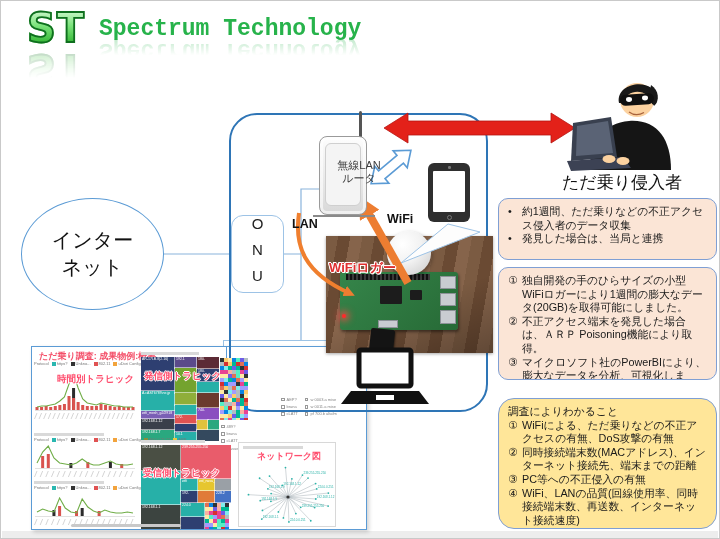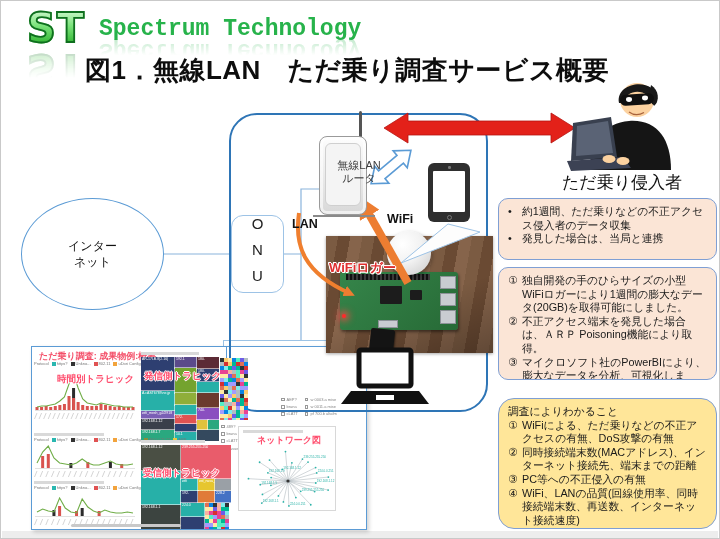--- a/index.html
+++ b/index.html
@@ -12,21 +12,21 @@
       background:linear-gradient(180deg,#eaffe8 0%,#7be37b 45%,#17a317 100%);
       -webkit-background-clip:text;background-clip:text;color:transparent;
       -webkit-text-stroke:1.8px #0f6f1f}
   .refl{transform:scaleY(-1);opacity:.27;-webkit-mask-image:linear-gradient(0deg,#000 10%,transparent 70%);
         mask-image:linear-gradient(0deg,#000 10%,transparent 70%)}
   .brand{font-family:"Liberation Mono","DejaVu Sans Mono",monospace;font-weight:bold;
          font-size:23px;color:#27b34b;letter-spacing:0px;white-space:nowrap}
   .fig-title{font-size:26px;font-weight:600;letter-spacing:.5px;color:#0d0d0d;white-space:nowrap}
   
   .ellipse{border:1.4px solid #5b9bd5;border-radius:50%;background:#fff;display:flex;
-           align-items:center;justify-content:center;text-align:center;font-size:12px;line-height:1.35}
+           align-items:center;justify-content:center;text-align:center;font-size:20px;line-height:1.35}
   .onu{border:1.6px solid #9dc3e6;border-radius:12px;background:#fff;display:flex;
        align-items:center;justify-content:center}
   .onu span{writing-mode:vertical-lr;text-orientation:upright;font-size:15px;letter-spacing:9px;color:#222}
   .customer-rect{border:2.5px solid #2e75b6;border-radius:28px;background:transparent;pointer-events:none}
   .customer-label{font-size:17px;color:#111;white-space:nowrap}
   .router{border:1.5px solid #9a9a9a;border-radius:8px;background:linear-gradient(180deg,#fdfdfd,#d8d8d8);
           box-shadow:inset 0 0 0 3px rgba(255,255,255,.6)}
   .router-face{position:absolute;left:5px;top:6px;right:5px;bottom:8px;background:#f4f4f4;border-radius:6px;border:1px solid #cfcfcf}
   .router-label{font-size:11px;line-height:1.2;color:#3c3c3c;text-align:center;white-space:nowrap}
   .antenna{background:#555;border-radius:2px}
@@ -418,21 +418,21 @@
           <span>228.2</span>
         </div>
         <div class="tblk" style="left: 40px; top: 58px; width: 24px; height: 14px; background: rgb(39, 176, 168);">
           <span>224.0</span>
         </div>
         <div class="tblk" style="left: 40px; top: 72px; width: 24px; height: 12px; background: rgb(46, 63, 113);"></div>
         <div class="tblk" style="left: 64px; top: 58px; width: 26px; height: 26px; font-size: 0px; overflow: hidden; line-height: 0;"><span style="display: inline-block; width: 4px; height: 4px; background: rgb(225, 112, 85);"></span><span style="display: inline-block; width: 4px; height: 4px; background: rgb(9, 132, 227);"></span><span style="display: inline-block; width: 4px; height: 4px; background: rgb(45, 52, 54);"></span><span style="display: inline-block; width: 4px; height: 4px; background: rgb(250, 177, 160);"></span><span style="display: inline-block; width: 4px; height: 4px; background: rgb(129, 236, 236);"></span><span style="display: inline-block; width: 4px; height: 4px; background: rgb(45, 52, 54);"></span><span style="display: inline-block; width: 4px; height: 4px; background: rgb(255, 234, 167);"></span><span style="display: inline-block; width: 4px; height: 4px; background: rgb(255, 234, 167);"></span><span style="display: inline-block; width: 4px; height: 4px; background: rgb(108, 92, 231);"></span><span style="display: inline-block; width: 4px; height: 4px; background: rgb(250, 177, 160);"></span><span style="display: inline-block; width: 4px; height: 4px; background: rgb(0, 184, 148);"></span><span style="display: inline-block; width: 4px; height: 4px; background: rgb(0, 184, 148);"></span><span style="display: inline-block; width: 4px; height: 4px; background: rgb(250, 177, 160);"></span><span style="display: inline-block; width: 4px; height: 4px; background: rgb(232, 67, 147);"></span><span style="display: inline-block; width: 4px; height: 4px; background: rgb(214, 48, 49);"></span><span style="display: inline-block; width: 4px; height: 4px; background: rgb(232, 67, 147);"></span><span style="display: inline-block; width: 4px; height: 4px; background: rgb(108, 92, 231);"></span><span style="display: inline-block; width: 4px; height: 4px; background: rgb(129, 236, 236);"></span><span style="display: inline-block; width: 4px; height: 4px; background: rgb(255, 234, 167);"></span><span style="display: inline-block; width: 4px; height: 4px; background: rgb(85, 239, 196);"></span><span style="display: inline-block; width: 4px; height: 4px; background: rgb(162, 155, 254);"></span><span style="display: inline-block; width: 4px; height: 4px; background: rgb(232, 67, 147);"></span><span style="display: inline-block; width: 4px; height: 4px; background: rgb(225, 112, 85);"></span><span style="display: inline-block; width: 4px; height: 4px; background: rgb(178, 190, 195);"></span><span style="display: inline-block; width: 4px; height: 4px; background: rgb(0, 184, 148);"></span><span style="display: inline-block; width: 4px; height: 4px; background: rgb(255, 234, 167);"></span><span style="display: inline-block; width: 4px; height: 4px; background: rgb(232, 67, 147);"></span><span style="display: inline-block; width: 4px; height: 4px; background: rgb(85, 239, 196);"></span><span style="display: inline-block; width: 4px; height: 4px; background: rgb(0, 184, 148);"></span><span style="display: inline-block; width: 4px; height: 4px; background: rgb(232, 67, 147);"></span><span style="display: inline-block; width: 4px; height: 4px; background: rgb(162, 155, 254);"></span><span style="display: inline-block; width: 4px; height: 4px; background: rgb(162, 155, 254);"></span><span style="display: inline-block; width: 4px; height: 4px; background: rgb(255, 234, 167);"></span><span style="display: inline-block; width: 4px; height: 4px; background: rgb(85, 239, 196);"></span><span style="display: inline-block; width: 4px; height: 4px; background: rgb(85, 239, 196);"></span><span style="display: inline-block; width: 4px; height: 4px; background: rgb(162, 155, 254);"></span><span style="display: inline-block; width: 4px; height: 4px; background: rgb(232, 67, 147);"></span><span style="display: inline-block; width: 4px; height: 4px; background: rgb(9, 132, 227);"></span><span style="display: inline-block; width: 4px; height: 4px; background: rgb(0, 184, 148);"></span><span style="display: inline-block; width: 4px; height: 4px; background: rgb(129, 236, 236);"></span><span style="display: inline-block; width: 4px; height: 4px; background: rgb(214, 48, 49);"></span><span style="display: inline-block; width: 4px; height: 4px; background: rgb(9, 132, 227);"></span></div>
       </div>
     <div class="a plabel" style="left:112px;top:121px">受信側トラヒック</div>
 
-    <div class="a netpanel" style="left:207px;top:80px;width:98px;height:85px">
+    <div class="a netpanel" style="left:207px;top:96px;width:98px;height:85px">
       <div class="tbar" style="margin:3px 0 0 4px;width:60px"></div>
       <div class="plabel" style="position:absolute;left:18px;top:7px;font-size:9px">ネットワーク図</div>
       <svg id="netsvg" width="98" height="70" viewBox="0 0 98 70" style="position:absolute;left:0;top:14px">
           <line x1="49" y1="40" x2="76.80119079725051" y2="41.98025512480046" stroke="#9aa5ad" stroke-width="0.45"></line>
           <circle cx="76.80119079725051" cy="41.98025512480046" r="0.9" fill="#2bb3a8"></circle>
           <text x="77.80119079725051" y="41.18025512480046" font-size="3" fill="#2bb3a8">192.168.1.12</text>
           <line x1="49" y1="40" x2="89.12954352759768" y2="49.048635232291055" stroke="#9aa5ad" stroke-width="0.45"></line>
           <circle cx="89.12954352759768" cy="49.048635232291055" r="0.9" fill="#2bb3a8"></circle>
           <line x1="49" y1="40" x2="75.64531045523103" y2="50.62162379139996" stroke="#9aa5ad" stroke-width="0.45"></line>
           <circle cx="75.64531045523103" cy="50.62162379139996" r="0.9" fill="#2bb3a8"></circle>
@@ -529,21 +529,20 @@
 
     <path d="M383,127 L407,112 L407,120 L550,120 L550,112 L574,127 L550,142 L550,134 L407,134 L407,142 Z" fill="#e32119" stroke="#b51410" stroke-width="0.8"></path>
   </svg>
 
   <div class="a" style="left:26px;top:4px;z-index:7">
     <span class="st">ST</span>
     <span class="st refl a" style="left:0;top:41px">ST</span>
     <span class="brand a" style="left:72px;top:11px">Spectrum Technology</span>
     <span class="brand refl a" style="left:72px;top:32px">Spectrum Technology</span>
   </div>
-  <div class="a fig-title" style="left:84px;top:52px;z-index:7">図1．無線LAN　ただ乗り調査サービス概要</div>
 
   <div class="a ellipse" style="left:20px;top:197px;width:143px;height:112px;z-index:7">
     <div>
       <div>インター</div>
       <div>ネット</div>
     </div>
   </div>
 
   <div class="a onu" style="left:230px;top:214px;width:53px;height:78px;z-index:7">
     <span>ONU</span>

